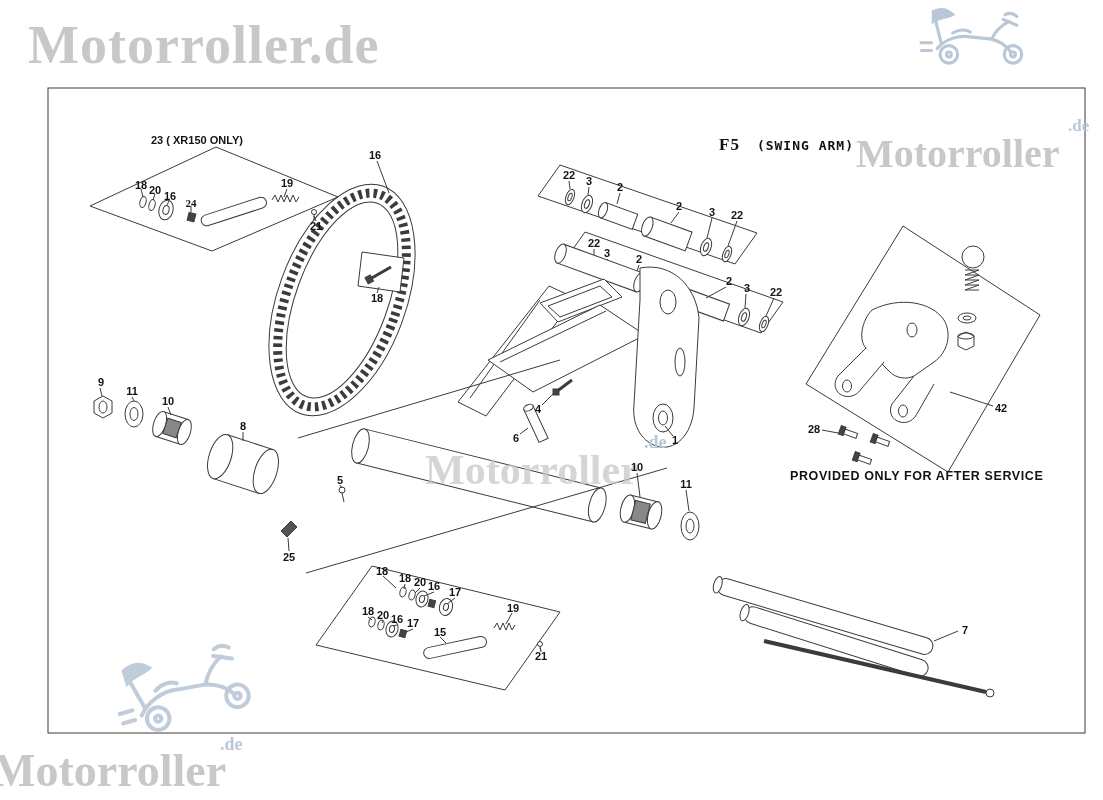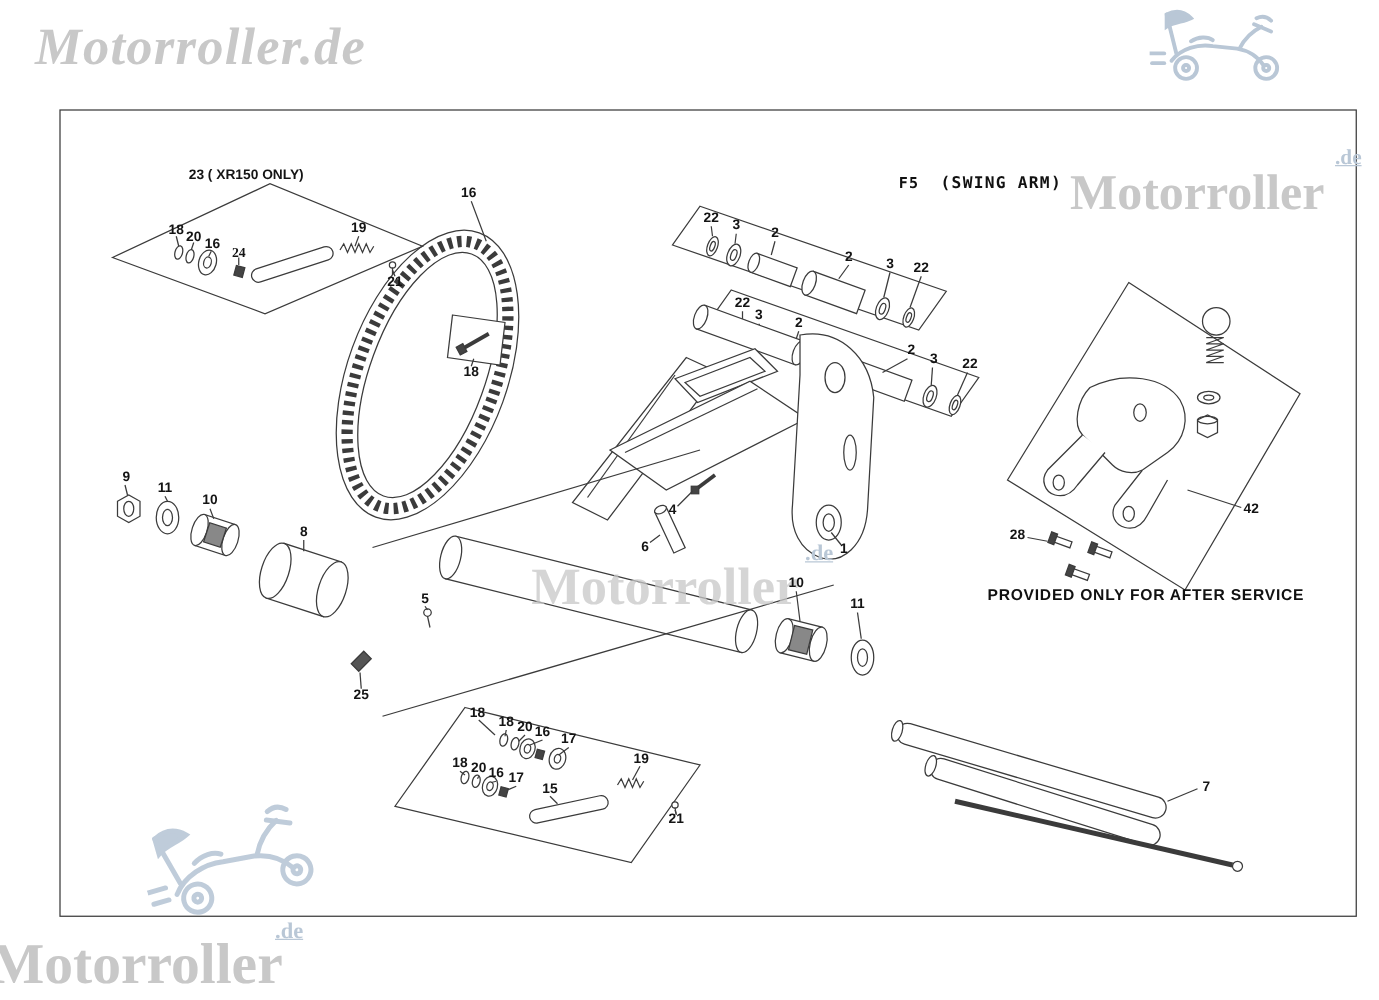--- a/index.html
+++ b/index.html
@@ -22,23 +22,22 @@
     z-index:5;
   }
   .wm-de {
     position:absolute;
     font-family:"Liberation Serif", serif;
     font-weight:bold;
     color:var(--wm-logo,#b9c7d6);
     white-space:nowrap;
     pointer-events:none;
     z-index:5;
-    text-decoration:underline;
-  }
-  .wm-topleft   { left:28px;  top:14px;  font-size:42px; letter-spacing:1px;font-style:italic; }
+  }
+  .wm-topleft   { left:28px;  top:14px;  font-size:54px; letter-spacing:1px; }
   .wm-topright  { left:856px; top:130px; font-size:40px; }
   .wm-tr-de     { left:1068px;top:116px; font-size:17px; }
   .wm-center    { left:425px; top:446px; font-size:42px; opacity:.75; }
   .wm-center-de { left:644px; top:432px; font-size:18px; }
   .wm-botleft   { left:-8px;  top:744px; font-size:46px; }
   .wm-bl-de     { left:220px; top:734px; font-size:18px; }
 
   .logo { position:absolute; color:var(--wm-logo,#b9c7d6); z-index:4; pointer-events:none; }
   .logo-topright { left:862px; top:0px; width:232px; height:68px; }
   .logo-botleft  { left:112px; top:598px; width:150px; height:170px; transform:rotate(-16deg); opacity:.9; }
@@ -55,21 +54,21 @@
     font-weight:bold;
     color:#141414;
     font-family:"Liberation Sans", sans-serif;
     line-height:1;
   }
   .diagram-title {
     position:absolute; left:719px; top:135px; z-index:6;
     font-family:"DejaVu Sans Mono", monospace;
     color:#111; white-space:nowrap;
   }
-  .diagram-title .code { font-size:12px; font-weight:bold; letter-spacing:1px; }
+  .diagram-title .code { font-size:17px; font-weight:bold; letter-spacing:1px;font-family:Liberation Serif, serif; }
   .diagram-title .name { font-size:13px; font-weight:bold; margin-left:17px; letter-spacing:1px; }
   .inset-label {
     position:absolute; left:151px; top:134px; z-index:6;
     font-size:11px; font-weight:bold; color:#141414; white-space:nowrap;
   }
   .service-note {
     position:absolute; left:770px; top:469px; z-index:6;
     font-size:12.5px; font-weight:bold; letter-spacing:.6px;
     color:#111; white-space:nowrap;padding-left:20px;
   }

